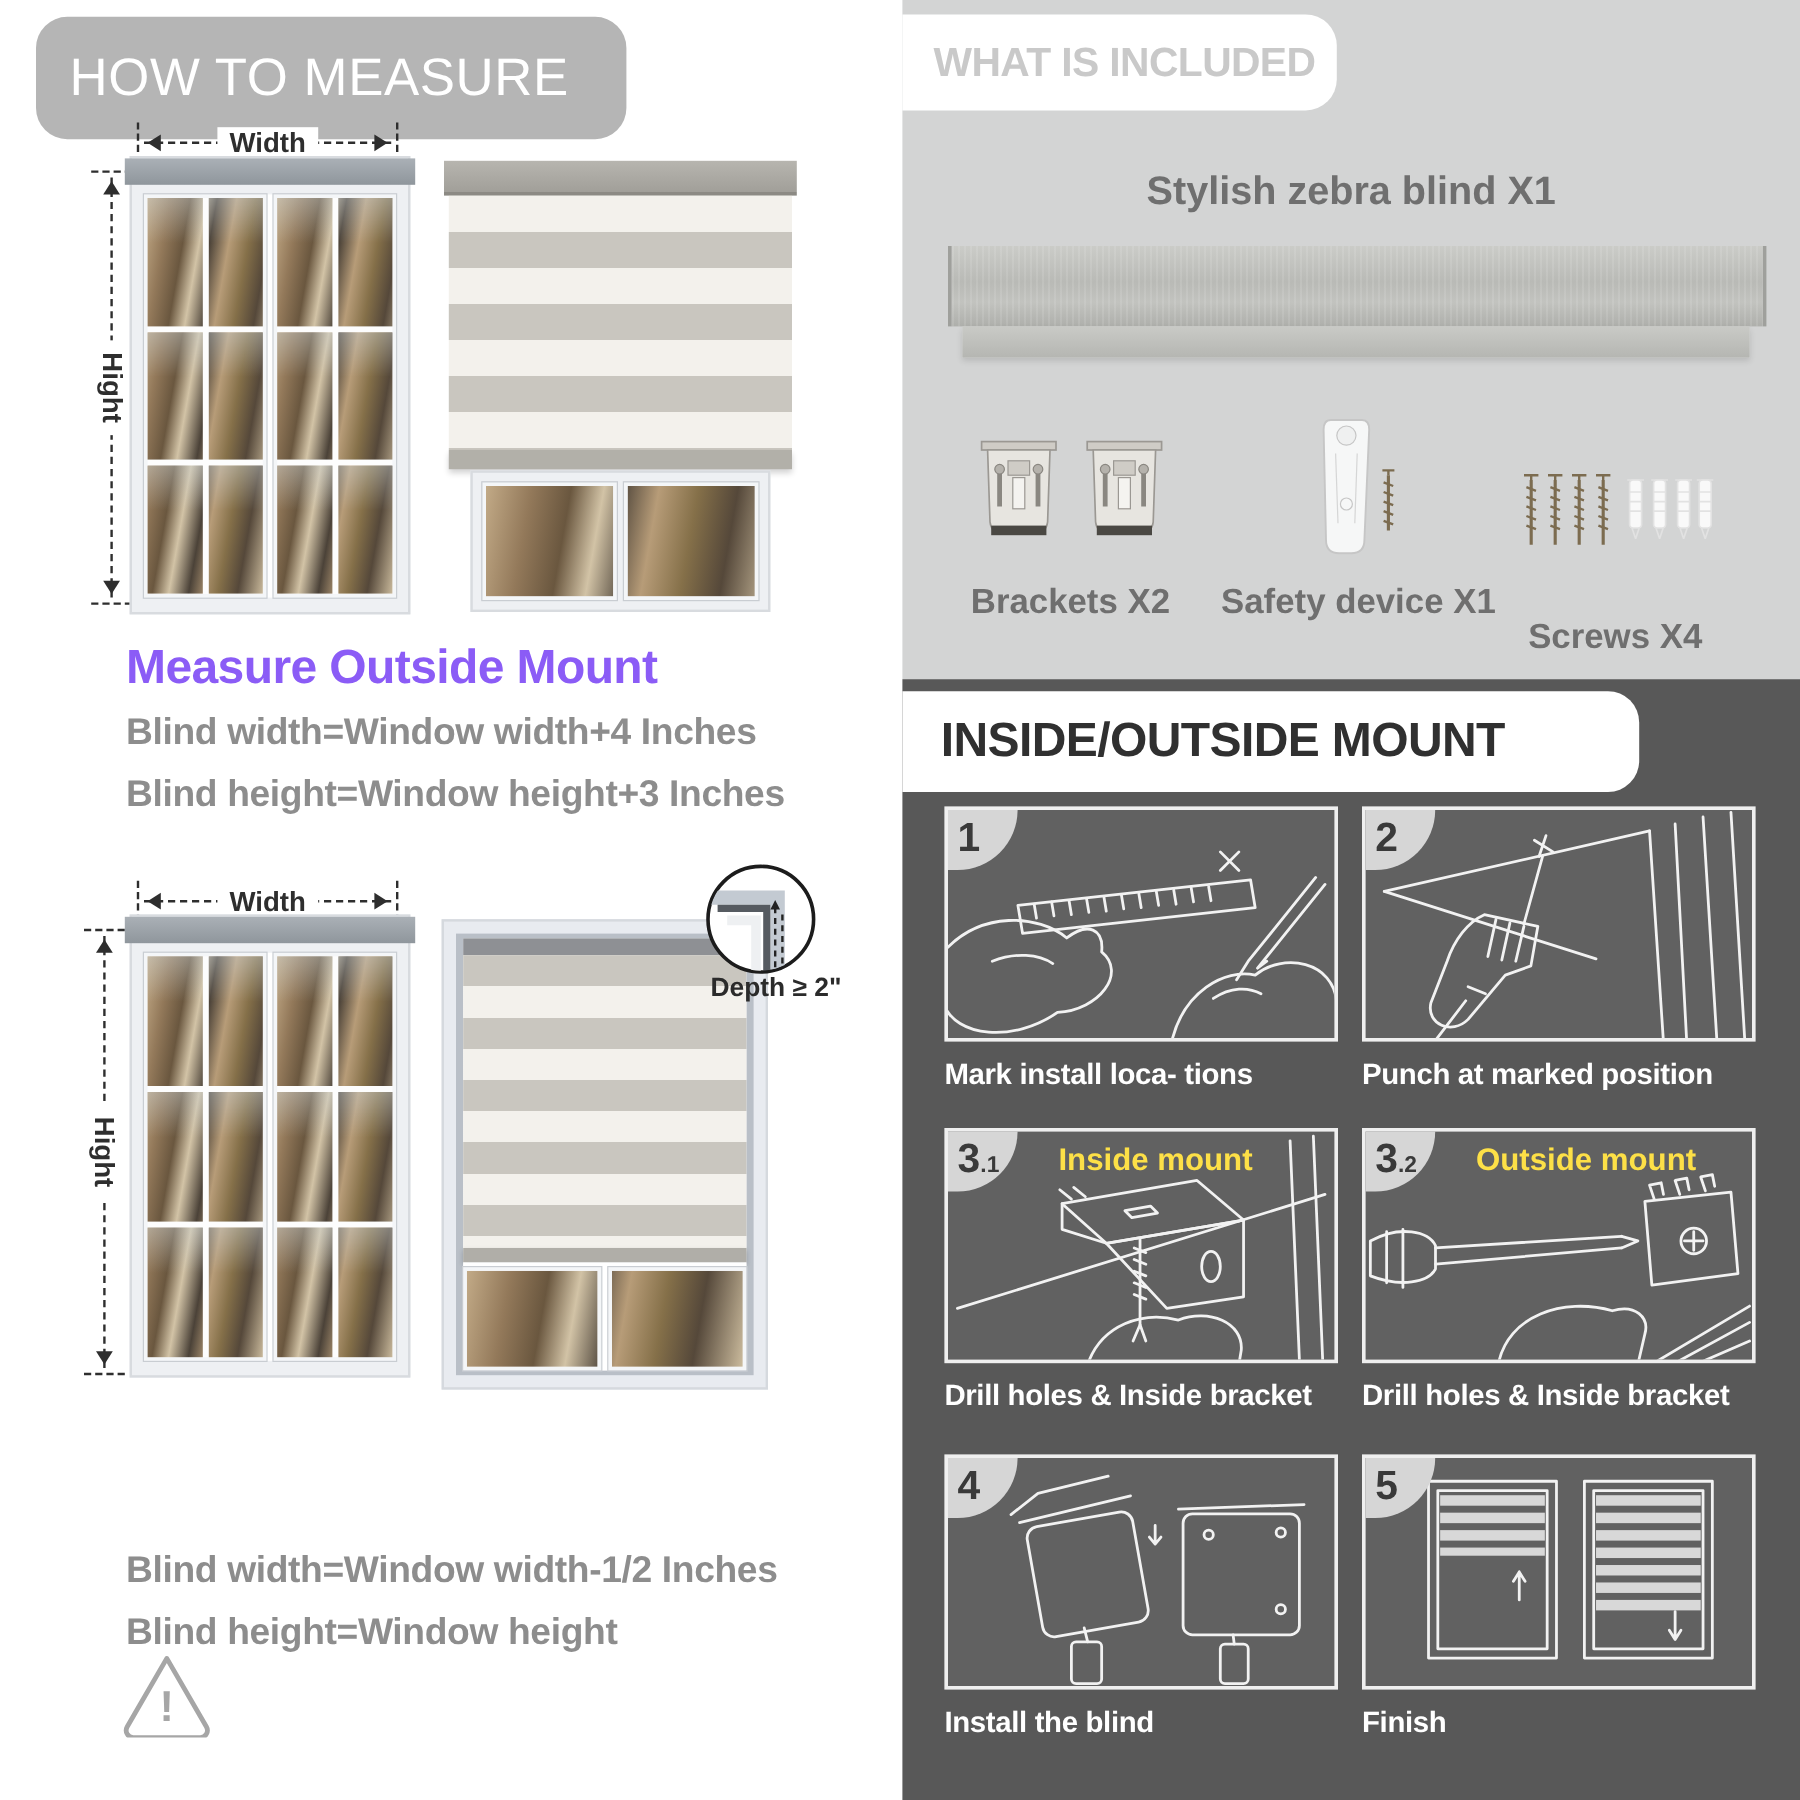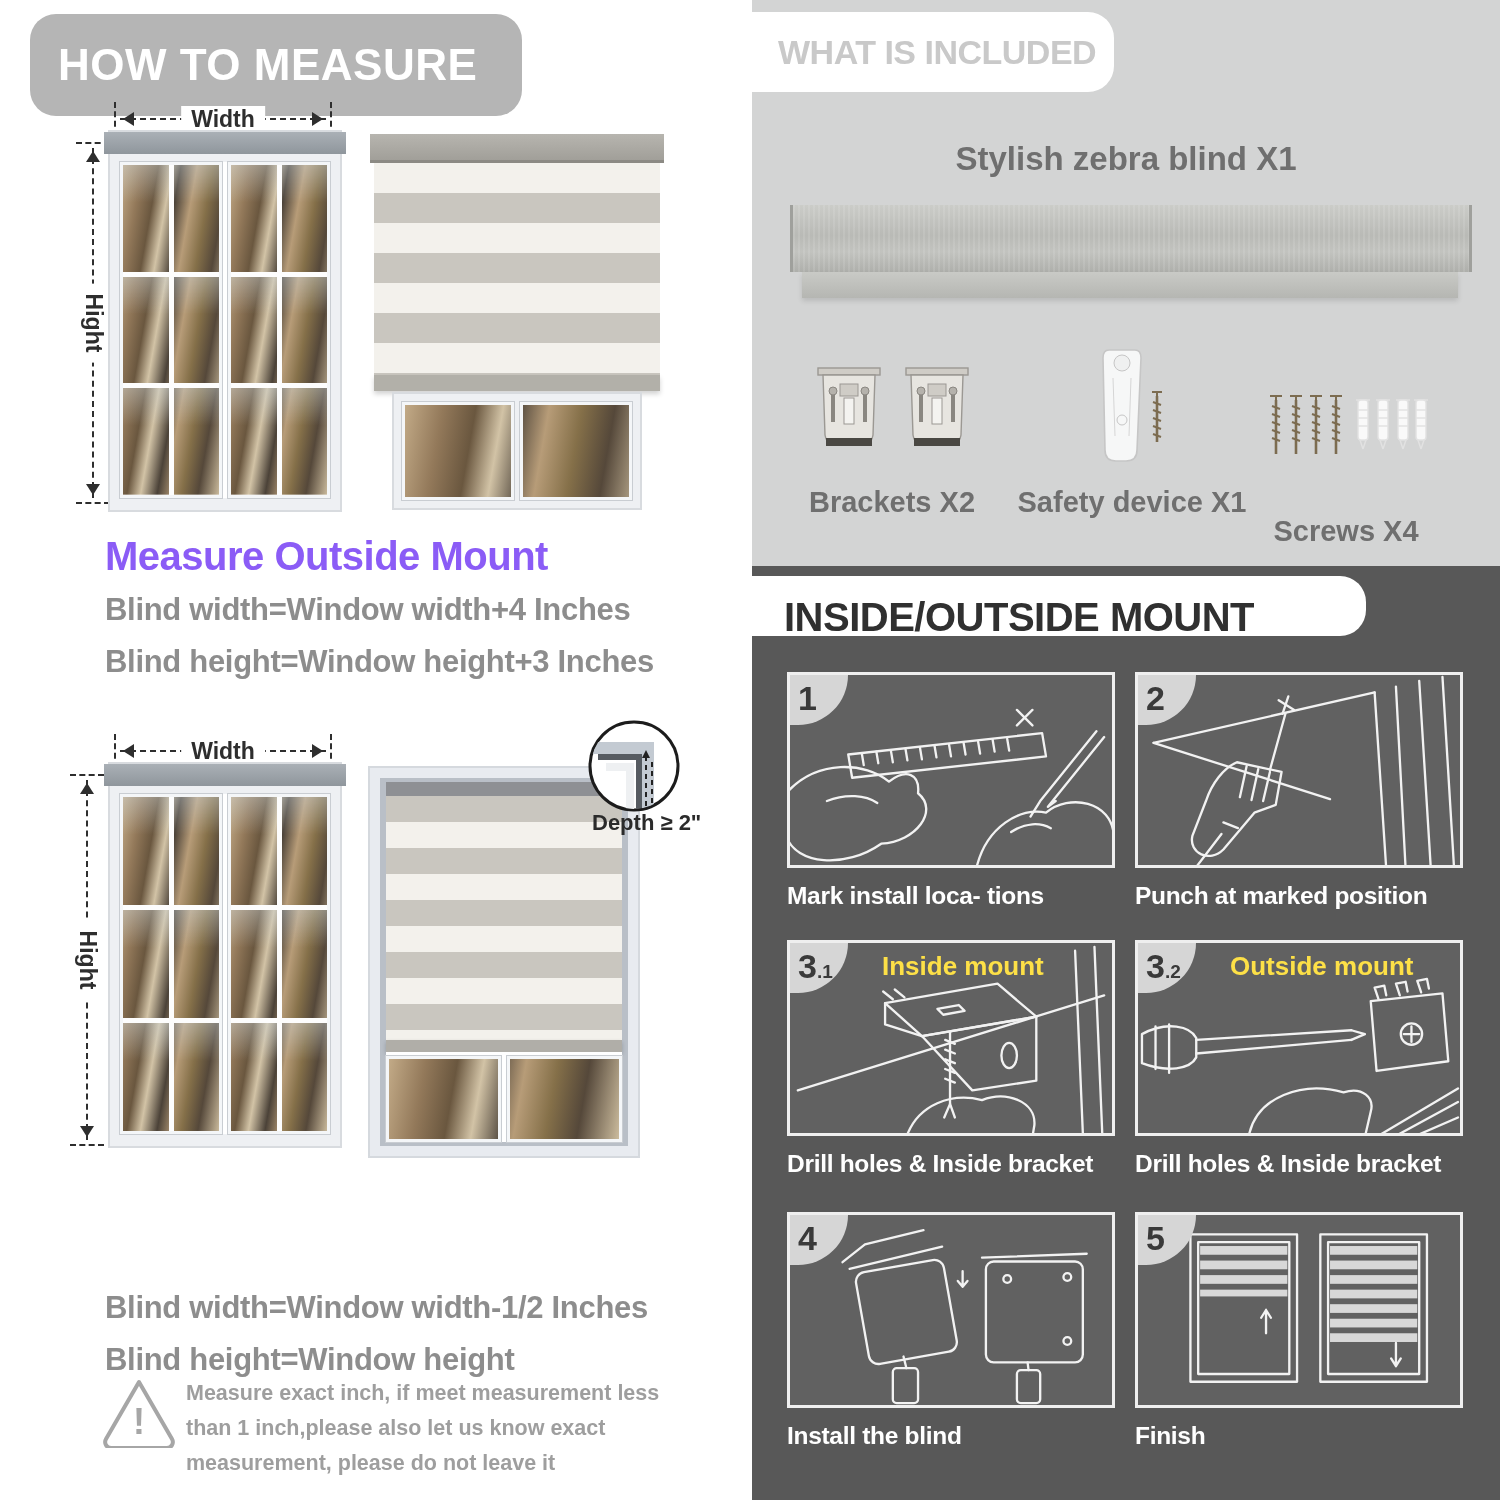--- a/index.html
+++ b/index.html
@@ -2,28 +2,28 @@
 <html><head>
 <meta charset="utf-8">
 <style>
   html,body{margin:0;padding:0;background:#fff;}
   .canvas{position:relative;width:1500px;height:1500px;background:#ffffff;overflow:hidden;
           font-family:"Liberation Sans","DejaVu Sans",sans-serif;}
   .abs{position:absolute;}
 
   
   .hdr-left{left:30px;top:14px;width:492px;height:102px;background:#b5b5b5;border-radius:26px;
-            color:#fff;font-size:44px;font-weight:bold;line-height:102px;padding-left:28px;
+            color:#fff;font-size:44px;font-weight:normal;line-height:102px;padding-left:28px;
             letter-spacing:.5px;box-sizing:border-box;}
   .panel-top{left:752px;top:0;width:748px;height:566px;background:#d3d4d4;}
   .panel-dark{left:752px;top:566px;width:748px;height:934px;background:#585858;}
   .hdr-included{left:752px;top:12px;width:362px;height:80px;background:#ffffff;
                 border-radius:0 26px 26px 0;color:#c9c9c9;font-size:34px;font-weight:bold;
                 line-height:80px;padding-left:26px;letter-spacing:-0.5px;box-sizing:border-box;z-index:3;}
-  .hdr-mount{left:752px;top:576px;width:614px;height:60px;background:#ffffff;
+  .hdr-mount{left:752px;top:576px;width:614px;height:84px;background:#ffffff;
              border-radius:0 26px 26px 0;color:#303030;font-size:40px;font-weight:bold;
              line-height:82px;padding-left:32px;letter-spacing:-0.5px;box-sizing:border-box;z-index:3;}
 
   
   .m-title{font-size:40px;font-weight:bold;color:#8b5cf6;letter-spacing:-0.5px;}
   .m-line{font-size:31px;font-weight:bold;color:#8d8d8d;letter-spacing:-0.3px;}
   .caution{font-size:21.5px;font-weight:bold;color:#9e9e9e;line-height:1.62;}
 
   
   .warrow{height:26px;}
@@ -250,25 +250,20 @@
   </svg>
   <div class="abs depth-lbl" style="left:592px;top:810px;">Depth ≥ 2"</div>
 
   <div class="abs m-line" style="left:105px;top:1290px;">Blind width=Window width-1/2 Inches</div>
   <div class="abs m-line" style="left:105px;top:1342px;">Blind height=Window height</div>
 
   <svg class="abs" style="left:100px;top:1376px;" width="78" height="72" viewBox="0 0 78 72">
     <path d="M39,6 L72,63 a6,6 0 0 1 -5,9 H11 a6,6 0 0 1 -5,-9 Z" fill="none" stroke="#a6a6a6" stroke-width="4" stroke-linejoin="round"></path>
     <text x="39" y="58" text-anchor="middle" font-size="36" font-weight="bold" fill="#a6a6a6">!</text>
   </svg>
-  <div class="abs caution" style="left:186px;top:1376px;width:480px;">
-    <div>Measure exact inch, if meet measurement less</div>
-    <div>than 1 inch,please also let us know exact</div>
-    <div>measurement, please do not leave it</div>
-  </div>
 
   <div class="abs hdr-included">WHAT IS INCLUDED</div>
   <div class="abs blind-product-lbl">Stylish zebra blind X1</div>
 
   <div class="abs headrail-main"></div>
   <div class="abs headrail-sub"></div>
 
   <svg class="abs" style="left:816px;top:360px;" width="154" height="96" viewBox="0 0 154 96">
     <g>
       <g transform="translate(0,0)">

